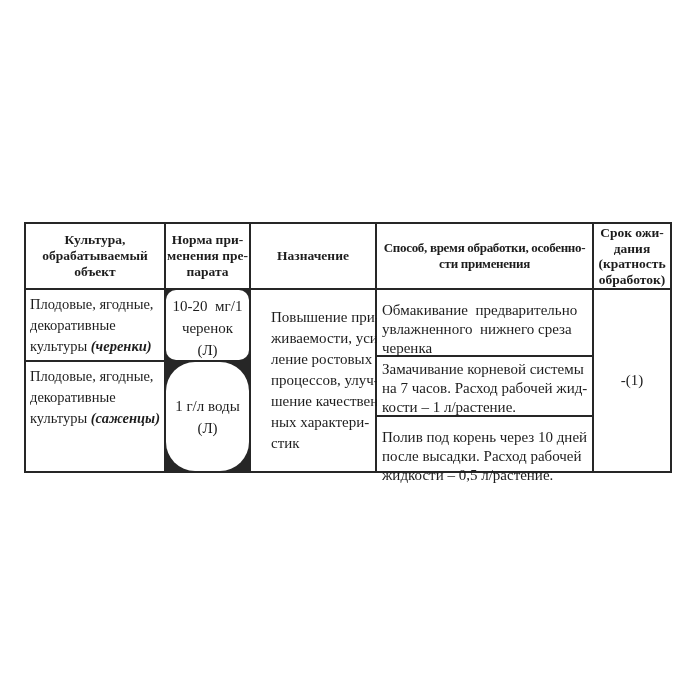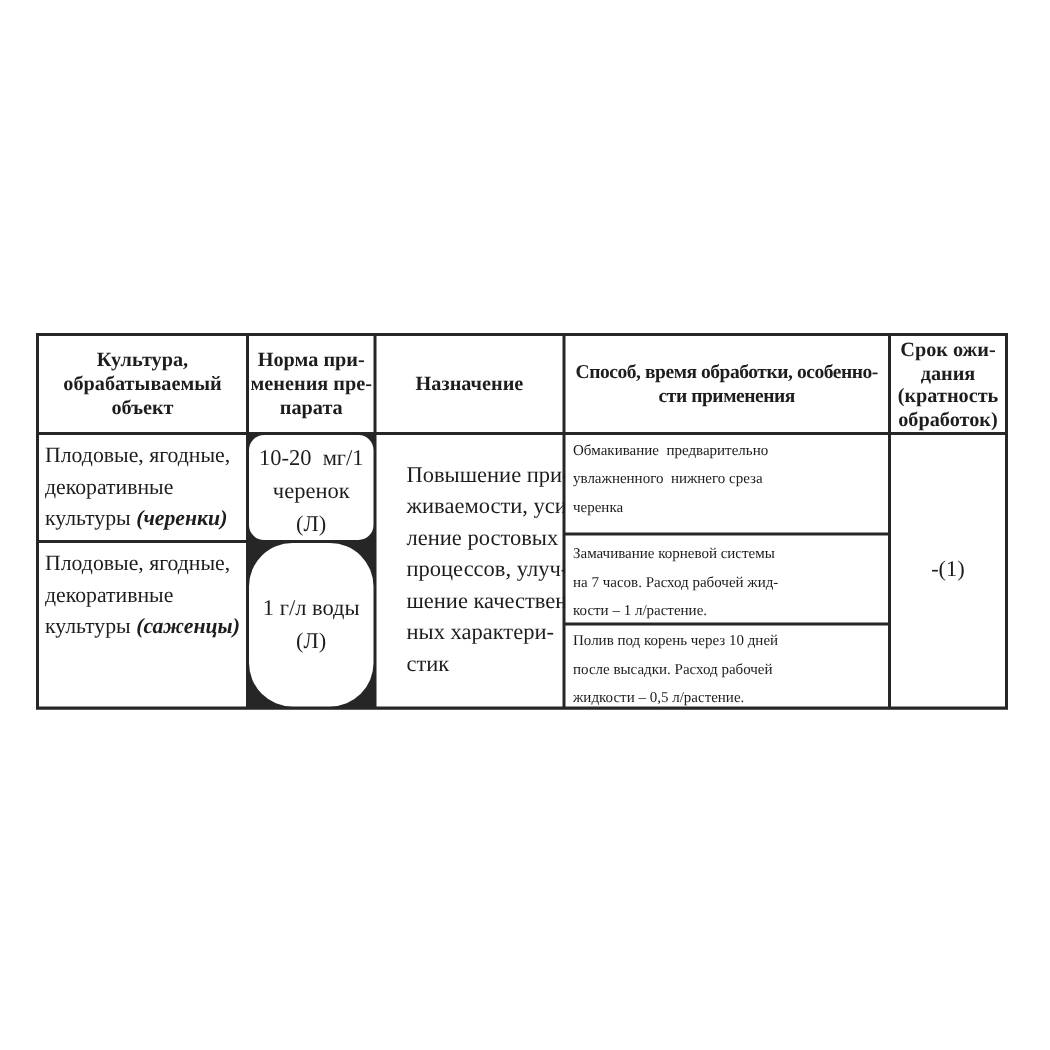--- a/index.html
+++ b/index.html
@@ -78,24 +78,24 @@
     line-height: 21px;
     white-space: pre;
     display: flex;
     align-items: center;
     padding-left: 20px;
   }
   .c4a { grid-column: 4; grid-row: 2 / 3; }
   .c4b { grid-column: 4; grid-row: 3 / 5; padding-top: 3px !important; }
   .c4c { grid-column: 4; grid-row: 5 / 6; }
   .c4a, .c4b, .c4c {
-    font-size: 10px;
+    font-size: 15px;
     line-height: 19px;
     white-space: pre;
-    padding: 1px 2px 0 5px;
+    padding: 11px 2px 0 5px;
   }
   .c5 {
     grid-column: 5; grid-row: 2 / 6;
     font-size: 15px;
     display: flex;
     align-items: center;
     justify-content: center;
   }
 </style>
 </head>

